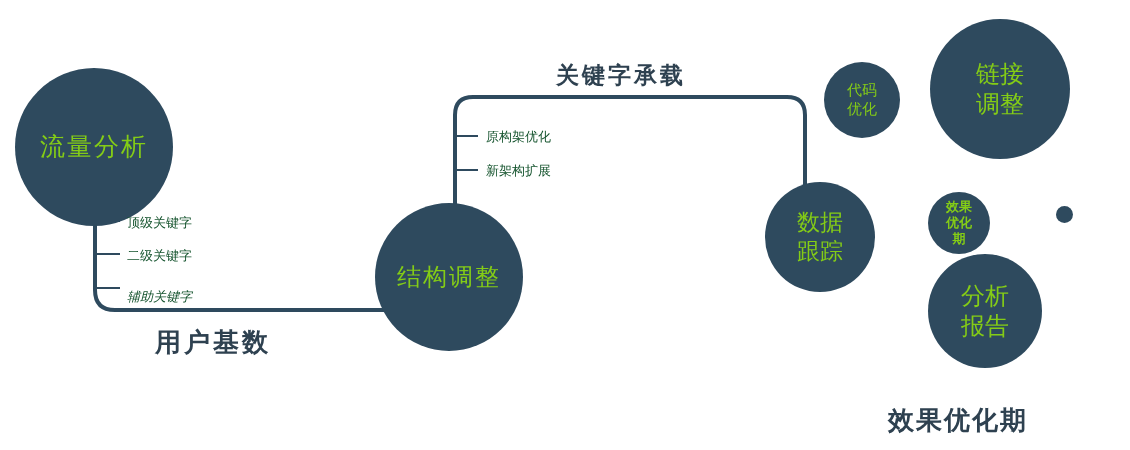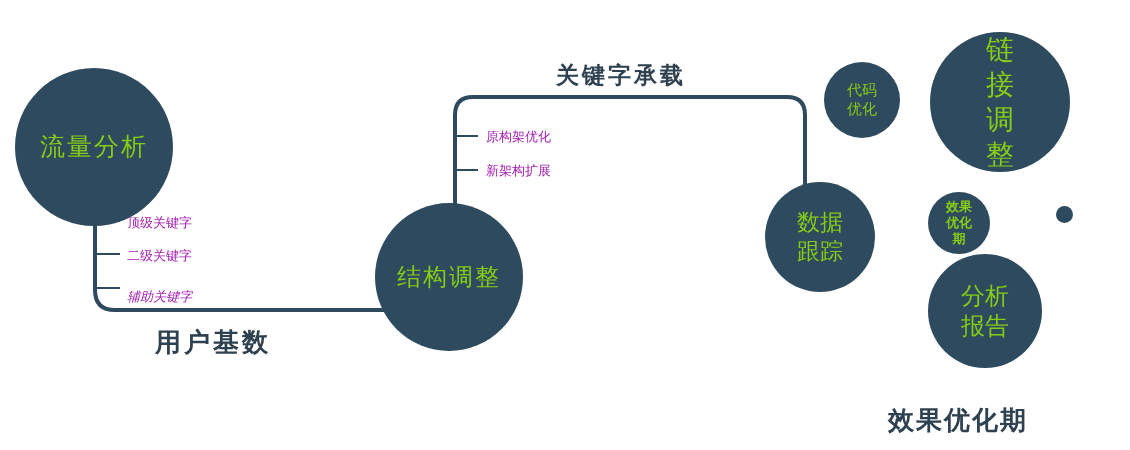--- a/index.html
+++ b/index.html
@@ -19,39 +19,39 @@
     display:flex;align-items:center;justify-content:center;
     text-align:center;
   }
   .node .lbl{display:block;line-height:1.25;}
   .node-traffic{left:15px;top:68px;width:158px;height:158px;font-size:25px;letter-spacing:2px;}
   .node-structure{left:375px;top:203px;width:148px;height:148px;font-size:24px;letter-spacing:2px;}
   .node-tracking{left:765px;top:182px;width:110px;height:110px;font-size:23px;}
   .node-tracking .lbl{width:50px;text-align:center;}
   .node-code{left:824px;top:62px;width:76px;height:76px;font-size:15px;}
   .node-code .lbl{width:34px;}
-  .node-link{left:930px;top:32px;width:140px;height:140px;font-size:28px;}
+  .node-link{left:930px;top:19px;width:140px;height:140px;font-size:24px;}
   .node-link .lbl{width:52px;}
   .node-update{left:928px;top:192px;width:62px;height:62px;font-size:13px;font-weight:700;}
   .node-update .lbl{width:30px;}
   .node-dot{left:1056px;top:206px;width:17px;height:17px;}
   .node-report{left:928px;top:254px;width:114px;height:114px;font-size:24px;}
   .node-report .lbl{width:52px;}
   .edge-label{
     position:absolute;z-index:3;
     color:#2e4150;
     font-weight:600;
     white-space:nowrap;
   }
   .lbl-keyword-carry{left:556px;top:60px;font-size:23px;letter-spacing:3px;font-family:Liberation Mono, monospace;}
   .lbl-user-base{left:155px;top:325px;font-size:26px;letter-spacing:3px;}
   .lbl-footer{left:888px;top:403px;font-size:26px;letter-spacing:2px;}
   .branch-label{
     position:absolute;z-index:3;
-    color:#a21caf;
+    color:#14532d;
     font-size:13px;
     white-space:nowrap;
   }
   .bl-t0{left:127px;top:214px;}
   .bl-t1{left:127px;top:247px;}
   .bl-t2{left:127px;top:288px;font-style:italic;}
   .bl-s0{left:486px;top:128px;}
   .bl-s1{left:486px;top:162px;}
 </style>
 </head>

